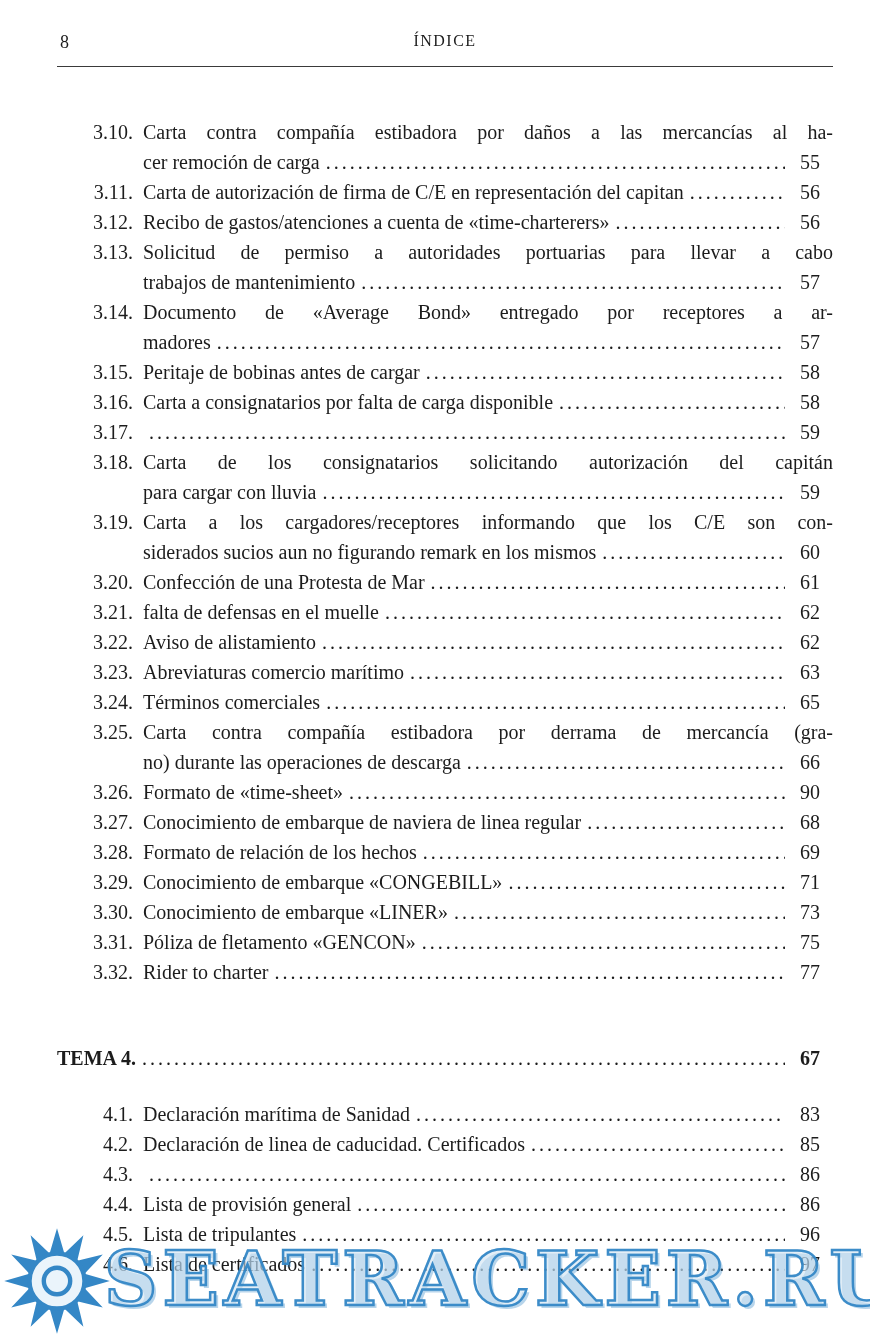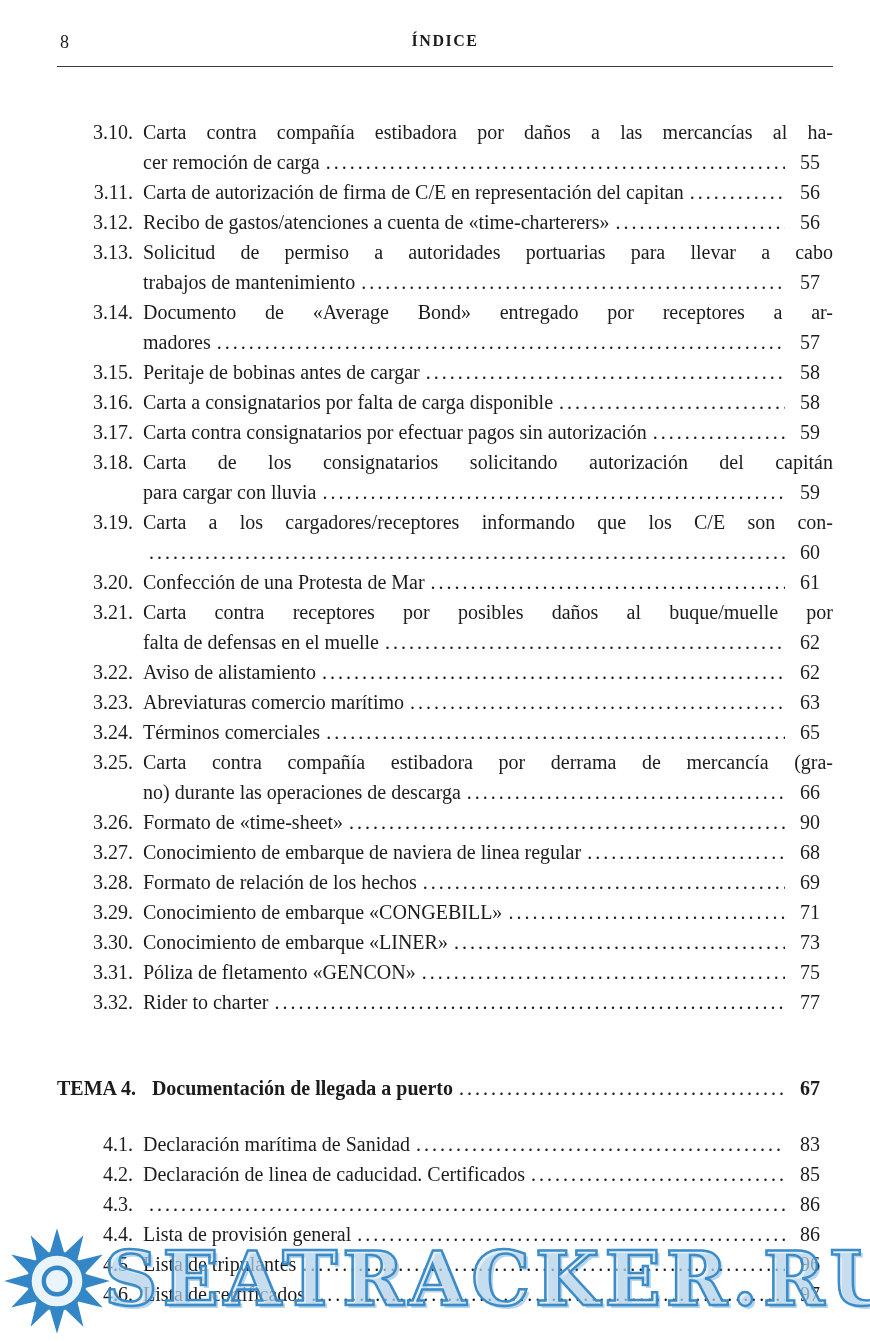--- a/index.html
+++ b/index.html
@@ -15,21 +15,21 @@
   .content{position:absolute;left:57px;right:37px;top:0;}
   header.pg-header{
     position:relative;
     margin-top:32px;
     height:24px;
     font-size:18px;
   }
   .pgnum{position:absolute;left:3px;top:0;}
   .htitle{
     display:block;text-align:center;
-    font-size:16px;letter-spacing:1.5px;font-weight:bold;
+    font-size:16px;letter-spacing:1.5px;
   }
   .rule{border-top:1.6px solid #3a3a3a;margin-top:10px;}
   .toc{margin-top:50px;font-size:20px;line-height:30px;}
   .entry{position:relative;padding-left:86px;}
   .num{
     position:absolute;left:0;top:0;width:76px;
     text-align:right;
   }
   .line-full{
     text-align:justify;
@@ -143,53 +143,52 @@
             <span class="num">3.16.</span>
             <div class="line-last">
               <span class="txt">Carta a consignatarios por falta de carga disponible</span>
               <span class="dots">................................................................................................................................................................</span>
               <span class="pg">58</span>
             </div>
           </div>
           <div class="entry">
             <span class="num">3.17.</span>
             <div class="line-last">
-              <span class="txt">Carta contra consignatarios por efectuar pagos sin autorización</span>
               <span class="dots">................................................................................................................................................................</span>
               <span class="pg">59</span>
             </div>
           </div>
           <div class="entry">
             <span class="num">3.18.</span>
             <div class="line-full">Carta de los consignatarios solicitando autorización del capitán</div>
             <div class="line-last">
               <span class="txt">para cargar con lluvia</span>
               <span class="dots">................................................................................................................................................................</span>
               <span class="pg">59</span>
             </div>
           </div>
           <div class="entry">
             <span class="num">3.19.</span>
             <div class="line-full">Carta a los cargadores/receptores informando que los C/E son con-</div>
             <div class="line-last">
+              <span class="txt">siderados sucios aun no figurando remark en los mismos</span>
               <span class="dots">................................................................................................................................................................</span>
               <span class="pg">60</span>
             </div>
           </div>
           <div class="entry">
             <span class="num">3.20.</span>
             <div class="line-last">
               <span class="txt">Confección de una Protesta de Mar</span>
               <span class="dots">................................................................................................................................................................</span>
               <span class="pg">61</span>
             </div>
           </div>
           <div class="entry">
             <span class="num">3.21.</span>
-            <div class="line-full">Carta contra receptores por posibles daños al buque/muelle por</div>
             <div class="line-last">
               <span class="txt">falta de defensas en el muelle</span>
               <span class="dots">................................................................................................................................................................</span>
               <span class="pg">62</span>
             </div>
           </div>
           <div class="entry">
             <span class="num">3.22.</span>
             <div class="line-last">
               <span class="txt">Aviso de alistamiento</span>
@@ -275,21 +274,20 @@
             <div class="line-last">
               <span class="txt">Rider to charter</span>
               <span class="dots">................................................................................................................................................................</span>
               <span class="pg">77</span>
             </div>
           </div>
         </section>
 
       <div class="tema">
         <span class="tema-label">TEMA 4.</span>
-        <span class="tema-title">Documentación de llegada a puerto</span>
         <span class="dots">................................................................................................................................................................</span>
         <span class="pg">67</span>
       </div>
 
       <section id="section4">
           <div class="entry">
             <span class="num">4.1.</span>
             <div class="line-last">
               <span class="txt">Declaración marítima de Sanidad</span>
               <span class="dots">................................................................................................................................................................</span>

